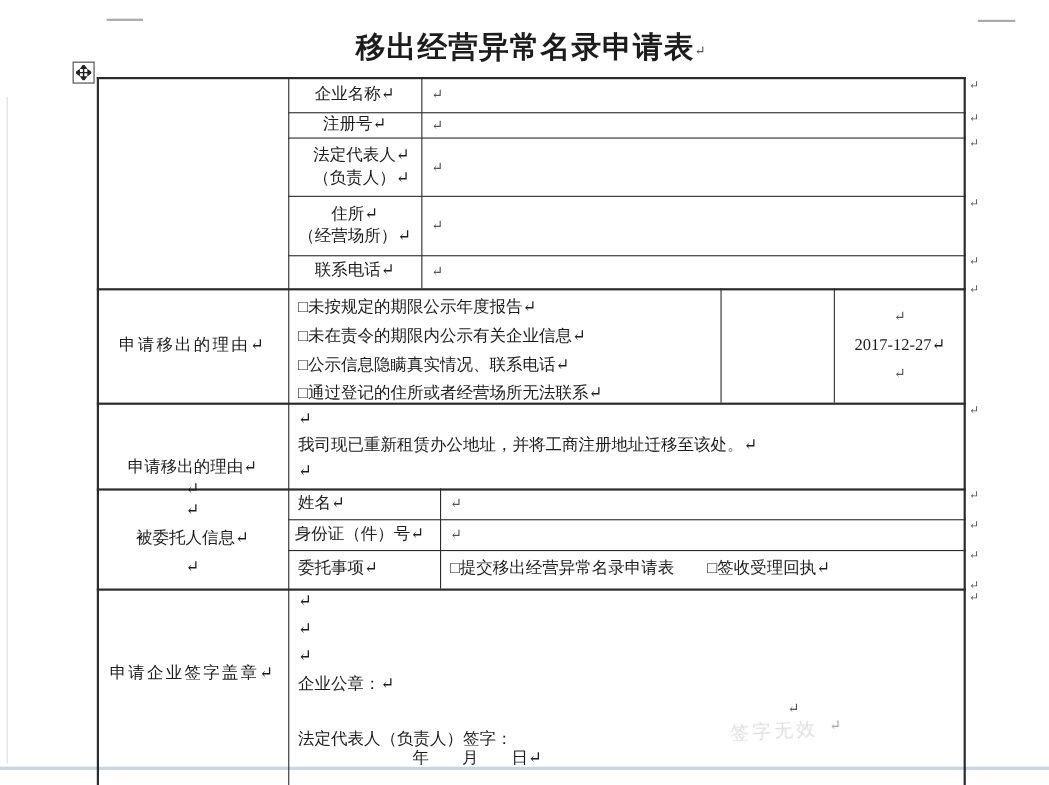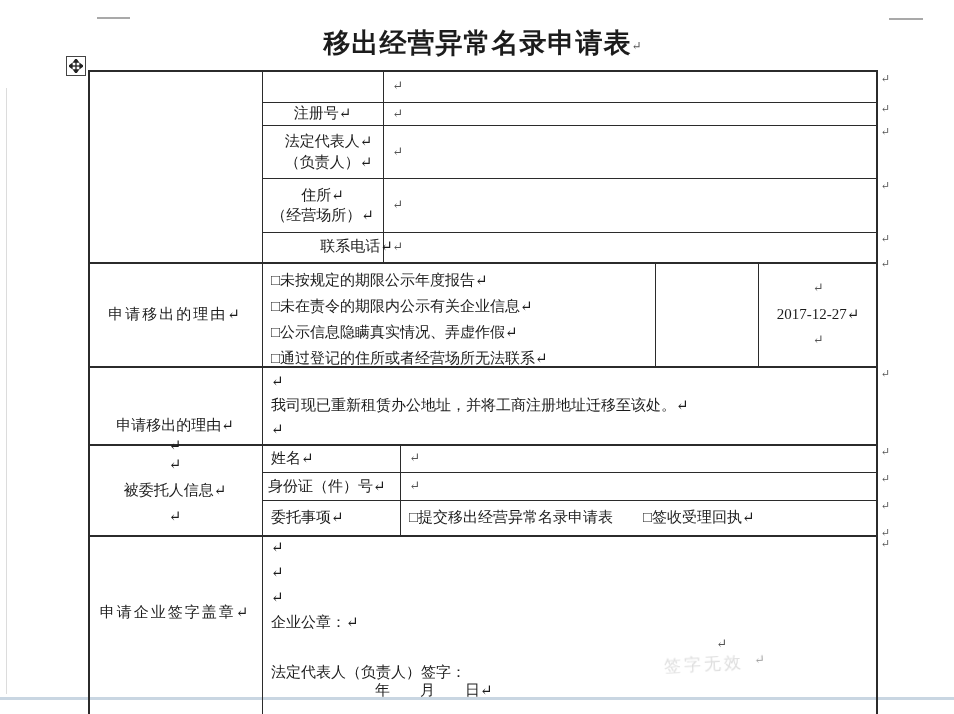--- a/index.html
+++ b/index.html
@@ -88,36 +88,37 @@
   <div class="vline" style="left:312px;top:374px;width:1px;height:91px;"></div>
 
   <div class="hline" style="left:174px;top:32px;width:616px;height:1px;"></div>
   <div class="hline" style="left:174px;top:55px;width:616px;height:1px;"></div>
   <div class="hline" style="left:174px;top:108px;width:616px;height:1px;"></div>
   <div class="hline" style="left:174px;top:162px;width:616px;height:1px;"></div>
 
   <div class="hline" style="left:174px;top:402px;width:616px;height:1px;"></div>
   <div class="hline" style="left:174px;top:430px;width:616px;height:1px;"></div>
 
+  <div class="cell center" style="left:174px;top:0;width:121px;height:32px;">企业名称↵</div>
   <div class="cell left pilc" style="left:295px;top:0;width:495px;height:32px;">↵</div>
   <div class="cell center" style="left:174px;top:32px;width:121px;height:23px;">注册号↵</div>
   <div class="cell left pilc" style="left:295px;top:32px;width:495px;height:23px;">↵</div>
   <div class="cell center ml" style="left:180px;top:55px;width:121px;height:53px;">法定代表人↵
 （负责人）↵</div>
   <div class="cell left pilc" style="left:295px;top:55px;width:495px;height:53px;">↵</div>
   <div class="cell center ml" style="left:174px;top:108px;width:121px;height:54px;">住所↵
 （经营场所）↵</div>
   <div class="cell left pilc" style="left:295px;top:108px;width:495px;height:54px;">↵</div>
-  <div class="cell center" style="left:174px;top:162px;width:121px;height:28px;margin-left:34px;">联系电话↵</div>
+  <div class="cell center" style="left:174px;top:162px;width:121px;height:28px;">联系电话↵</div>
   <div class="cell left pilc" style="left:295px;top:162px;width:495px;height:30px;">↵</div>
 
   <div class="cell center sec-label" style="left:0;top:192px;width:174px;height:104px;letter-spacing:2px;">申请移出的理由↵</div>
   <div class="cell left ml cb-lines" style="left:174px;top:192px;width:393px;height:104px;">□未按规定的期限公示年度报告↵
 □未在责令的期限内公示有关企业信息↵
-□公示信息隐瞒真实情况、弄虚作假↵
+□公示信息隐瞒真实情况、联系电话↵
 □通过登记的住所或者经营场所无法联系↵</div>
   <div class="cell center" style="left:670px;top:192px;width:120px;height:104px;line-height:26px;">
     <span class="pilc">↵</span>
     <span>2017-12-27↵</span>
     <span class="pilc">↵</span>
   </div>
 
   <div class="cell center ml" style="left:0;top:296px;width:174px;height:78px;margin-top:30px;">申请移出的理由↵
 ↵</div>
   <div class="cell left ml" style="left:174px;top:296px;width:616px;height:78px;justify-content:flex-start;padding-top:3px;line-height:24px;">↵

